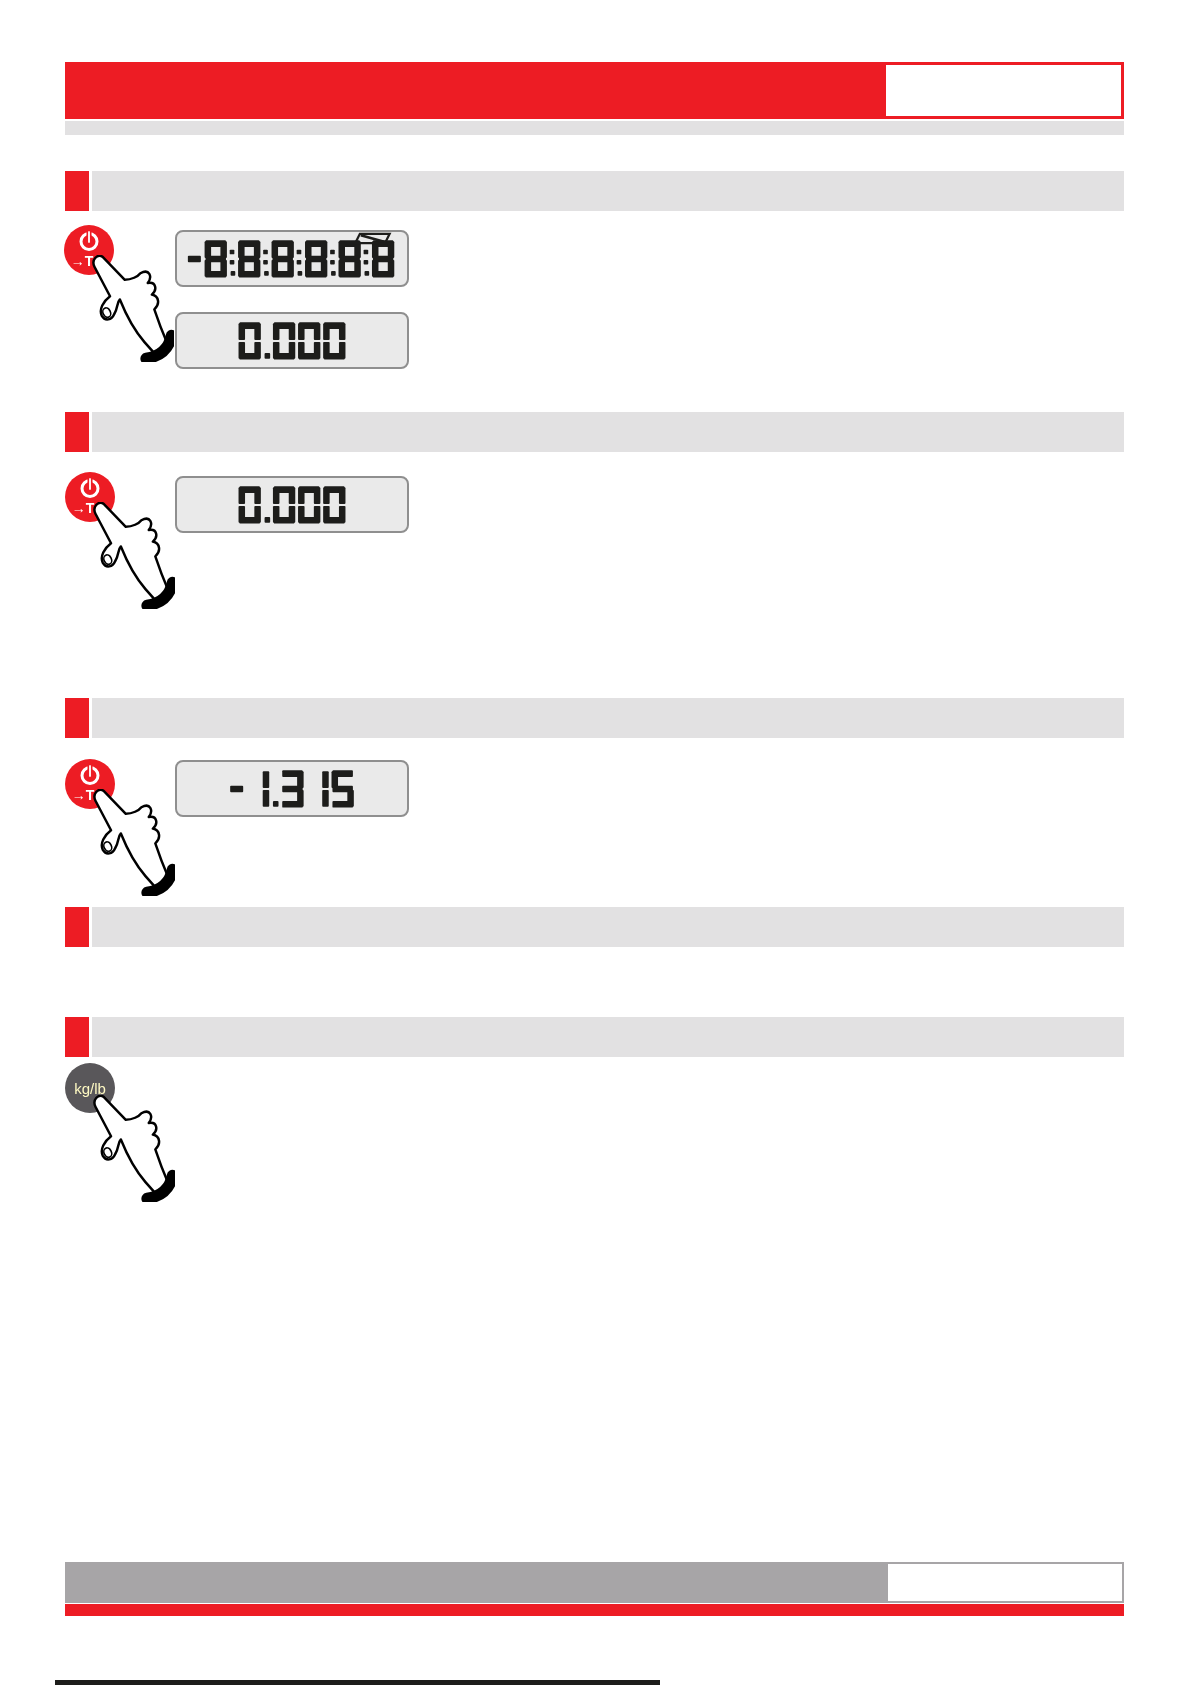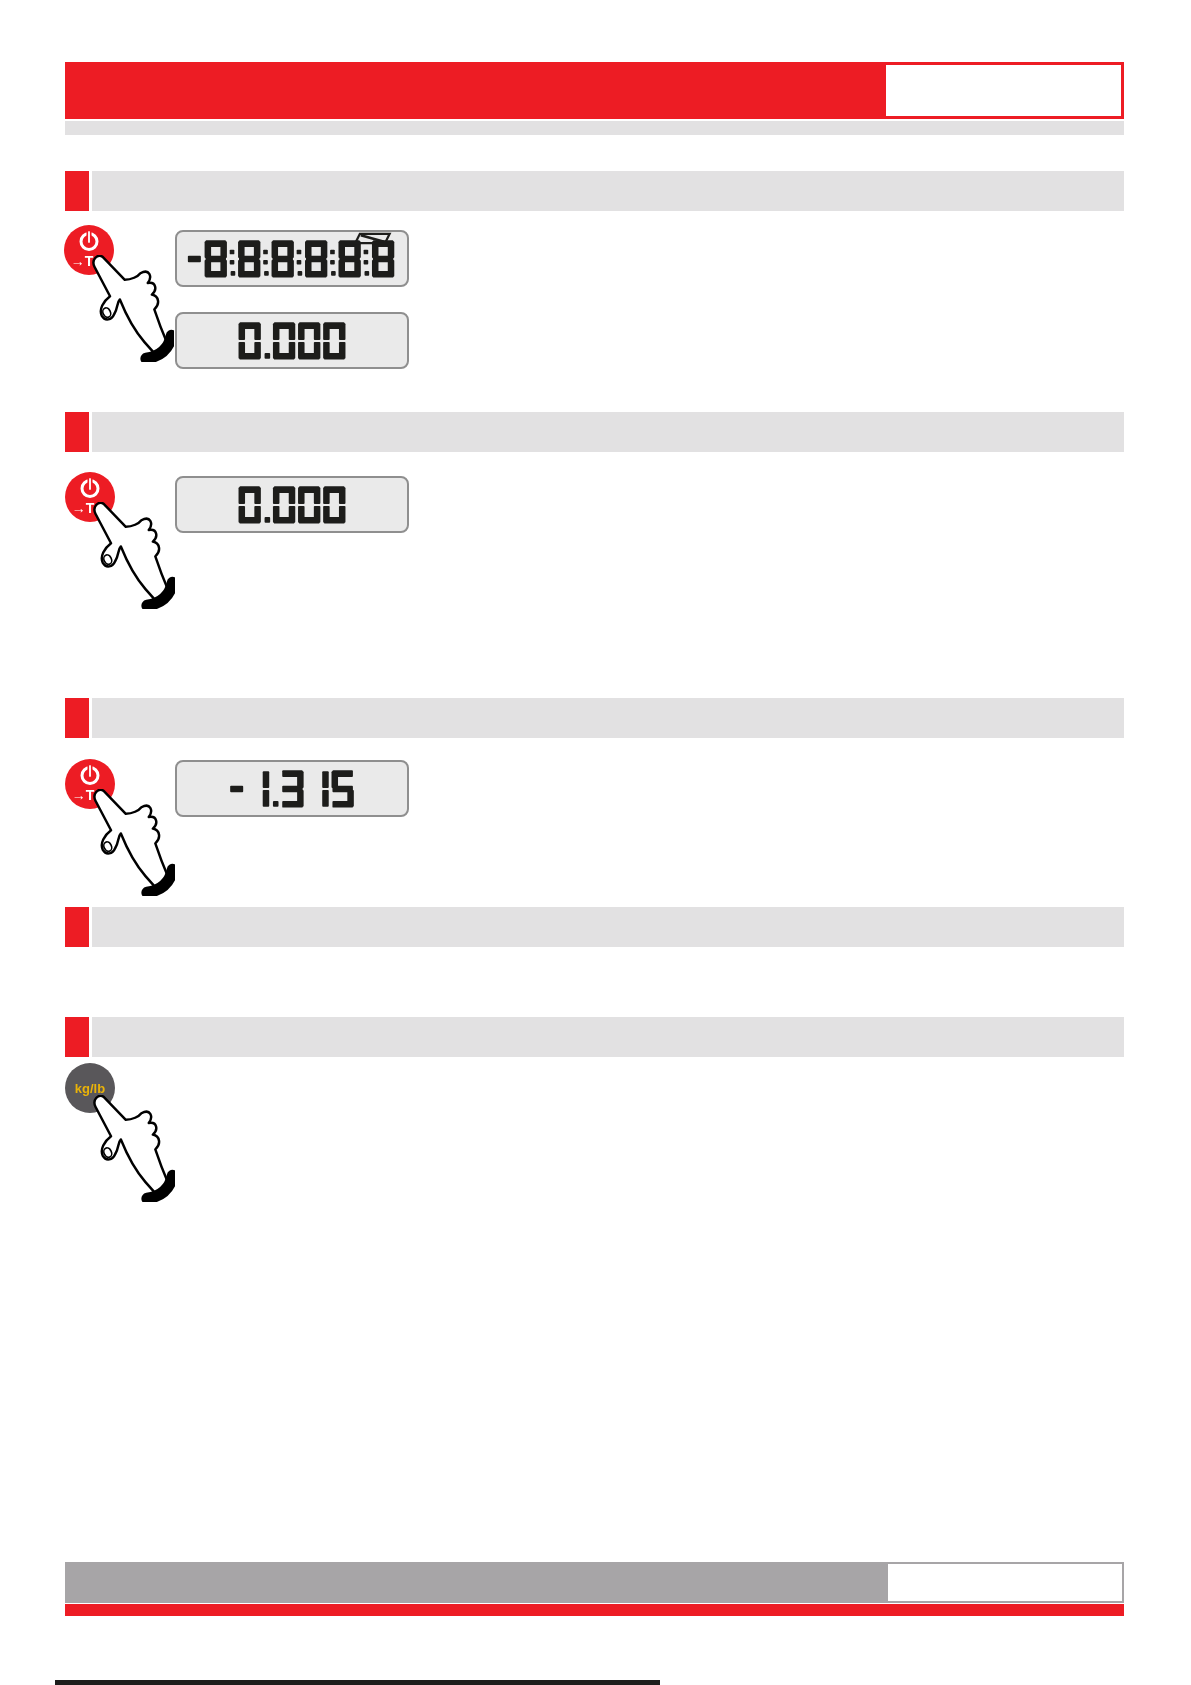--- a/index.html
+++ b/index.html
@@ -6,21 +6,21 @@
   #page{position:relative;width:1191px;height:1685px;background:#fff;overflow:hidden;
         font-family:"Liberation Sans",sans-serif;}
   .abs{position:absolute;}
   .red-bar{background:#ed1c24;}
   .band{background:#e2e1e2;}
   .lcd{background:#eaeaea;border:2px solid #8f8f8f;border-radius:8px;box-sizing:border-box;}
   .lcd svg{display:block;width:100%;height:100%;}
   .circle-btn{width:50px;height:50px;border-radius:50%;cursor:pointer;border:none;padding:0;}
   .circle-btn.red{background:#ed1c24;}
   .circle-btn.dark{background:#59575a;display:flex;align-items:center;justify-content:center;}
-  .circle-btn.dark span{color:#eab308;font-weight:bold;font-size:13px;}
+  .circle-btn.dark span{color:#fef9c3;font-weight:normal;font-size:15px;}
   .circle-btn svg{display:block;width:50px;height:50px;}
   .circle-btn svg text{font-family:"Liberation Sans",sans-serif;}
   .hand{pointer-events:none;}
   .hand svg{display:block;width:100%;height:100%;}
   .sr{position:absolute;width:1px;height:1px;overflow:hidden;clip:rect(0 0 0 0);white-space:nowrap;}
   .hdr-box{position:absolute;top:0;left:818px;width:241px;height:57px;box-sizing:border-box;
            background:#fff;border:3px solid #ed1c24;}
   .ftr-box{position:absolute;top:0;left:821px;width:238px;height:41px;box-sizing:border-box;
            background:#fff;border:2px solid #a7a5a7;}
 </style>

